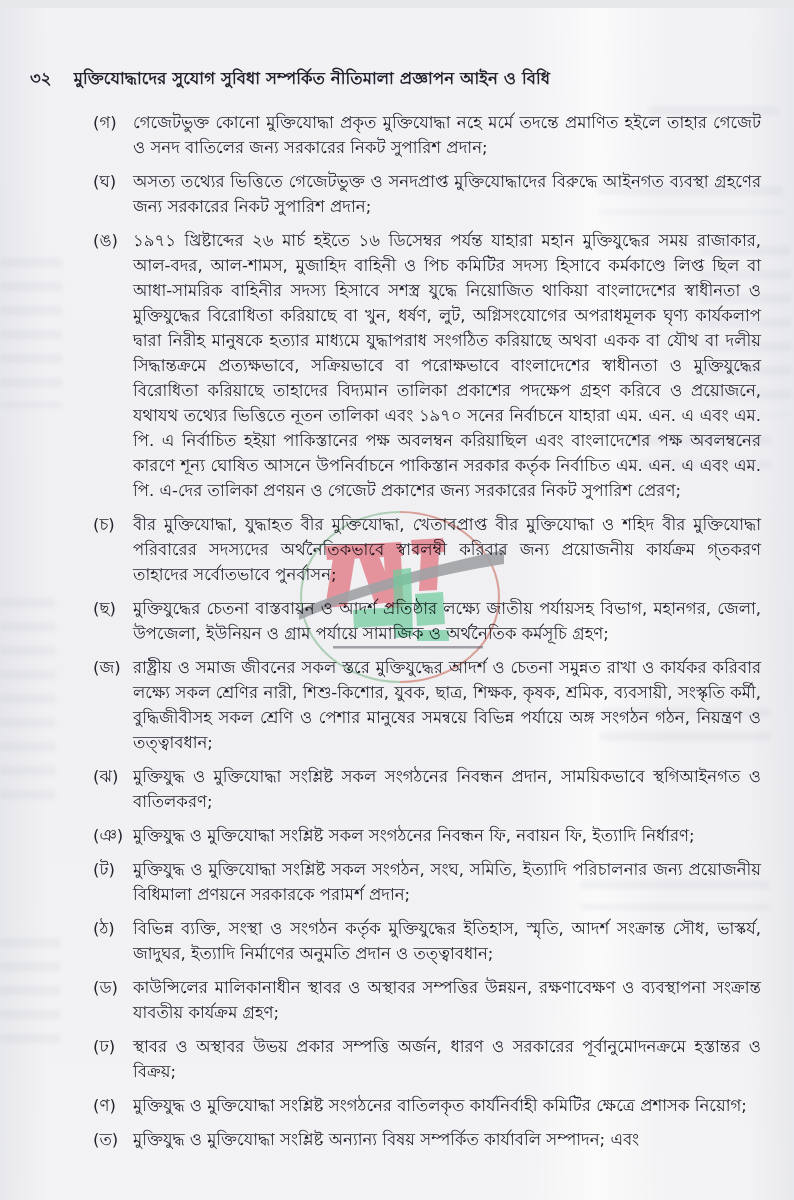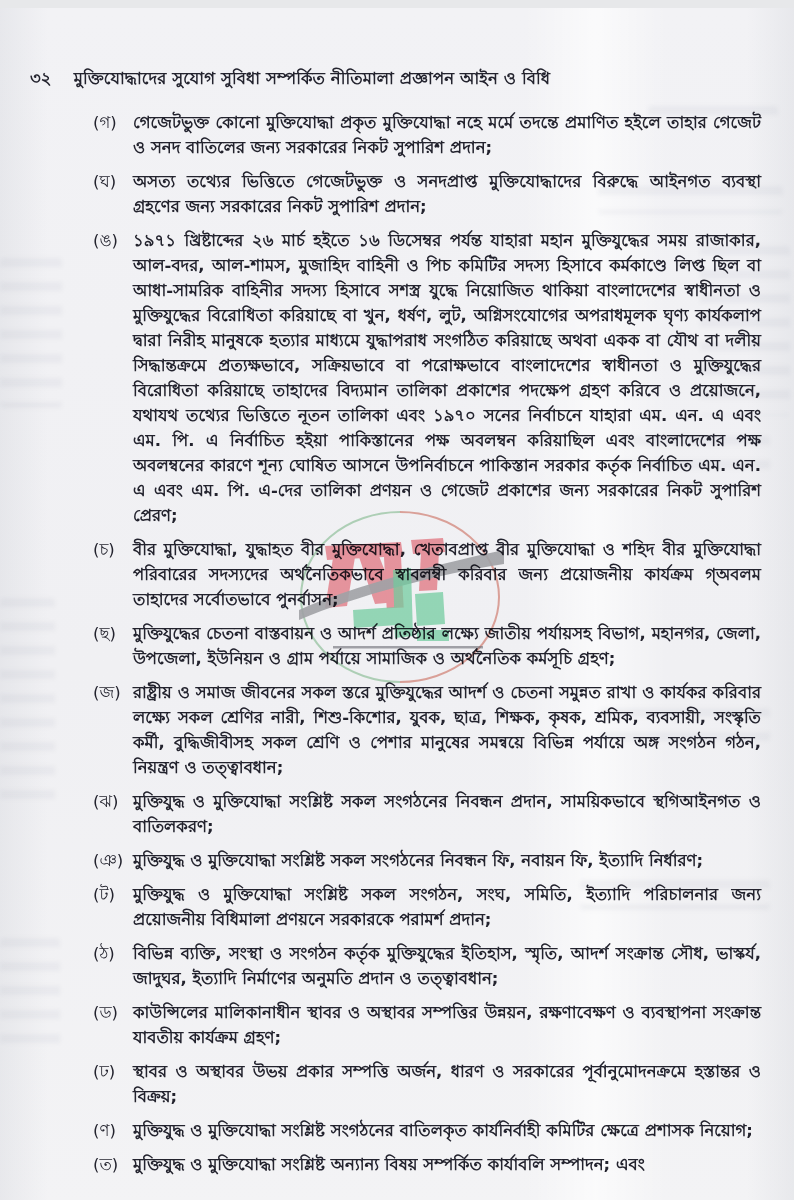--- a/index.html
+++ b/index.html
@@ -32,21 +32,21 @@
     left: 93px;
     width: 668px;
   }
   .item {
     display: flex;
     margin-bottom: 9px;
     font-size: 16.5px;
     line-height: 25px;
   }
   .item .label { flex: 0 0 40px; }
-  .item .text  { flex: 1; text-align: justify; font-weight: bold; }
+  .item .text  { flex: 1; text-align: justify; }
   
   .watermark {
     position: absolute;
     left: 297px; top: 498px;
     width: 210px; height: 190px;
     mix-blend-mode: multiply;
     pointer-events: none;
   }
   
   .ghost {
@@ -88,21 +88,21 @@
       <div class="item">
         <span class="label">(ঘ)</span>
         <span class="text">অসত্য তথ্যের ভিত্তিতে গেজেটভুক্ত ও সনদপ্রাপ্ত মুক্তিযোদ্ধাদের বিরুদ্ধে আইনগত ব্যবস্থা গ্রহণের জন্য সরকারের নিকট সুপারিশ প্রদান;</span>
       </div>
       <div class="item">
         <span class="label">(ঙ)</span>
         <span class="text">১৯৭১ খ্রিষ্টাব্দের ২৬ মার্চ হইতে ১৬ ডিসেম্বর পর্যন্ত যাহারা মহান মুক্তিযুদ্ধের সময় রাজাকার, আল-বদর, আল-শামস, মুজাহিদ বাহিনী ও পিচ কমিটির সদস্য হিসাবে কর্মকাণ্ডে লিপ্ত ছিল বা আধা-সামরিক বাহিনীর সদস্য হিসাবে সশস্ত্র যুদ্ধে নিয়োজিত থাকিয়া বাংলাদেশের স্বাধীনতা ও মুক্তিযুদ্ধের বিরোধিতা করিয়াছে বা খুন, ধর্ষণ, লুট, অগ্নিসংযোগের অপরাধমূলক ঘৃণ্য কার্যকলাপ দ্বারা নিরীহ মানুষকে হত্যার মাধ্যমে যুদ্ধাপরাধ সংগঠিত করিয়াছে অথবা একক বা যৌথ বা দলীয় সিদ্ধান্তক্রমে প্রত্যক্ষভাবে, সক্রিয়ভাবে বা পরোক্ষভাবে বাংলাদেশের স্বাধীনতা ও মুক্তিযুদ্ধের বিরোধিতা করিয়াছে তাহাদের বিদ্যমান তালিকা প্রকাশের পদক্ষেপ গ্রহণ করিবে ও প্রয়োজনে, যথাযথ তথ্যের ভিত্তিতে নূতন তালিকা এবং ১৯৭০ সনের নির্বাচনে যাহারা এম. এন. এ এবং এম. পি. এ নির্বাচিত হইয়া পাকিস্তানের পক্ষ অবলম্বন করিয়াছিল এবং বাংলাদেশের পক্ষ অবলম্বনের কারণে শূন্য ঘোষিত আসনে উপনির্বাচনে পাকিস্তান সরকার কর্তৃক নির্বাচিত এম. এন. এ এবং এম. পি. এ-দের তালিকা প্রণয়ন ও গেজেট প্রকাশের জন্য সরকারের নিকট সুপারিশ প্রেরণ;</span>
       </div>
       <div class="item">
         <span class="label">(চ)</span>
-        <span class="text">বীর মুক্তিযোদ্ধা, যুদ্ধাহত বীর মুক্তিযোদ্ধা, খেতাবপ্রাপ্ত বীর মুক্তিযোদ্ধা ও শহিদ বীর মুক্তিযোদ্ধা পরিবারের সদস্যদের অর্থনৈতিকভাবে স্বাবলম্বী করিবার জন্য প্রয়োজনীয় কার্যক্রম গ্অবলম তাহাদের সর্বোতভাবে পুনর্বাসন;</span>
+        <span class="text">বীর মুক্তিযোদ্ধা, যুদ্ধাহত বীর মুক্তিযোদ্ধা, খেতাবপ্রাপ্ত বীর মুক্তিযোদ্ধা ও শহিদ বীর মুক্তিযোদ্ধা পরিবারের সদস্যদের অর্থনৈতিকভাবে স্বাবলম্বী করিবার জন্য প্রয়োজনীয় কার্যক্রম গ্তকরণ তাহাদের সর্বোতভাবে পুনর্বাসন;</span>
       </div>
       <div class="item">
         <span class="label">(ছ)</span>
         <span class="text">মুক্তিযুদ্ধের চেতনা বাস্তবায়ন ও আদর্শ প্রতিষ্ঠার লক্ষ্যে জাতীয় পর্যায়সহ বিভাগ, মহানগর, জেলা, উপজেলা, ইউনিয়ন ও গ্রাম পর্যায়ে সামাজিক ও অর্থনৈতিক কর্মসূচি গ্রহণ;</span>
       </div>
       <div class="item">
         <span class="label">(জ)</span>
         <span class="text">রাষ্ট্রীয় ও সমাজ জীবনের সকল স্তরে মুক্তিযুদ্ধের আদর্শ ও চেতনা সমুন্নত রাখা ও কার্যকর করিবার লক্ষ্যে সকল শ্রেণির নারী, শিশু-কিশোর, যুবক, ছাত্র, শিক্ষক, কৃষক, শ্রমিক, ব্যবসায়ী, সংস্কৃতি কর্মী, বুদ্ধিজীবীসহ সকল শ্রেণি ও পেশার মানুষের সমন্বয়ে বিভিন্ন পর্যায়ে অঙ্গ সংগঠন গঠন, নিয়ন্ত্রণ ও তত্ত্বাবধান;</span>
       </div>
       <div class="item">

